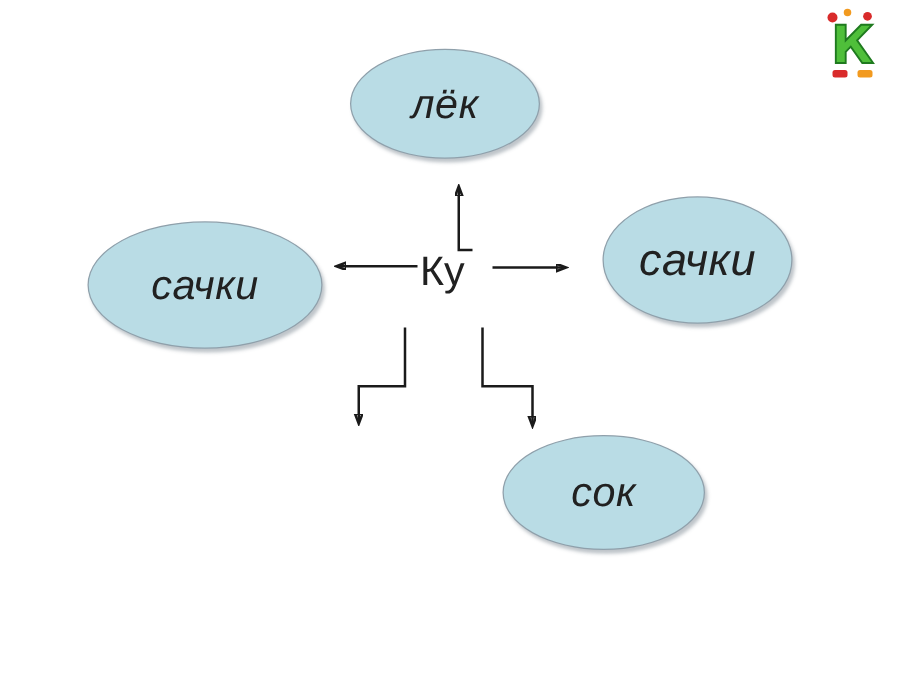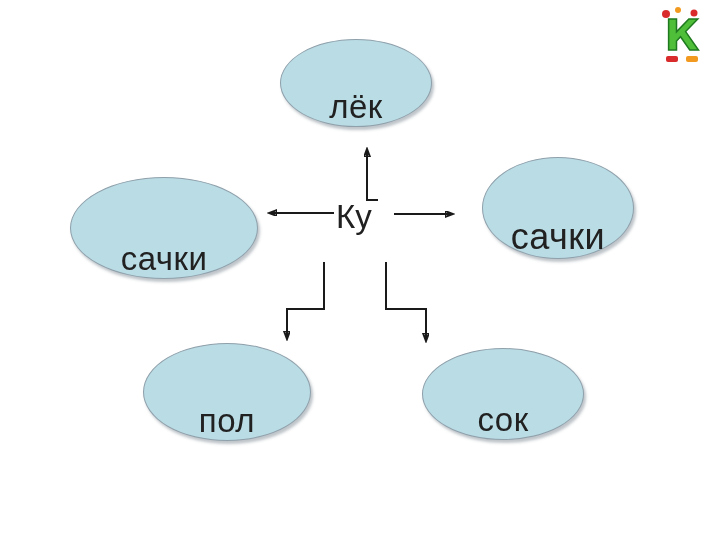--- a/index.html
+++ b/index.html
@@ -11,35 +11,36 @@
   .stage {
     position: relative;
     width: 720px;
     height: 540px;
     background: #ffffff;
     overflow: hidden;
   }
   .node {
     position: absolute;
     display: flex;
-    align-items: flex-end;
+    align-items: center;
     justify-content: center;
     border-radius: 50%;
     background: var(--ellipse-fill, #b9dce5);
     border: 1px solid var(--ellipse-border, #8fa0ab);
     box-shadow: 2px 3px 3px rgba(110, 125, 135, 0.45);
     color: var(--text-color, #212121);
     font-size: 33px;
     letter-spacing: 0.5px;
+    font-style: italic;
   }
   .node-top          { left: 280px; top: 39px;  width: 150px; height: 86px; }
   .node-left         { left: 70px;  top: 177px; width: 186px; height: 100px; }
   .node-right        { left: 482px; top: 157px; width: 150px; height: 100px; font-size: 36px; }
   .node-bottom-left  { left: 143px; top: 343px; width: 166px; height: 96px; }
-  .node-bottom-right { left: 422px; top: 348px; width: 160px; height: 90px; }
+  .node-bottom-right { left: 402px; top: 348px; width: 160px; height: 90px; }
   .center-label {
     position: absolute;
     left: 336px;
     top: 198px;
     font-size: 33px;
     color: var(--text-color, #212121);
   }
   .arrows {
     position: absolute;
     left: 0;
@@ -81,23 +82,20 @@
 
   <div class="node node-top">
     <span>лёк</span>
   </div>
   <div class="node node-left">
     <span>сачки</span>
   </div>
   <div class="node node-right">
     <span>сачки</span>
   </div>
-  <div class="node node-bottom-left">
-    <span>пол</span>
-  </div>
   <div class="node node-bottom-right">
     <span>сок</span>
   </div>
 
   <div class="center-label">Ку</div>
 
   <svg class="mascot" viewBox="0 0 52 58">
     <circle cx="10" cy="8" r="4" fill="#d92b2b"></circle>
     <circle cx="22" cy="4" r="3" fill="#f29a1f"></circle>
     <circle cx="38" cy="7" r="3.5" fill="#d92b2b"></circle>

